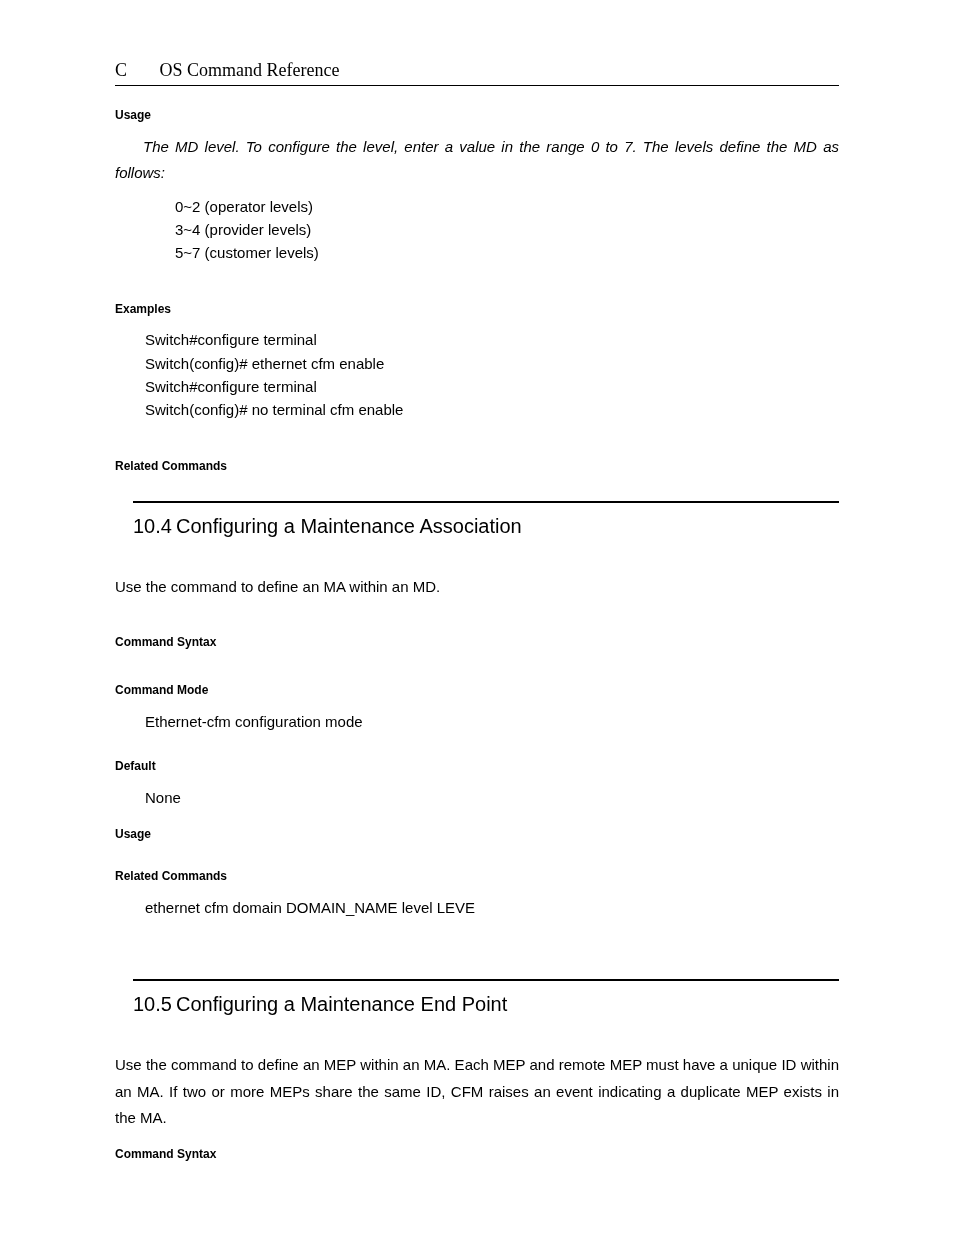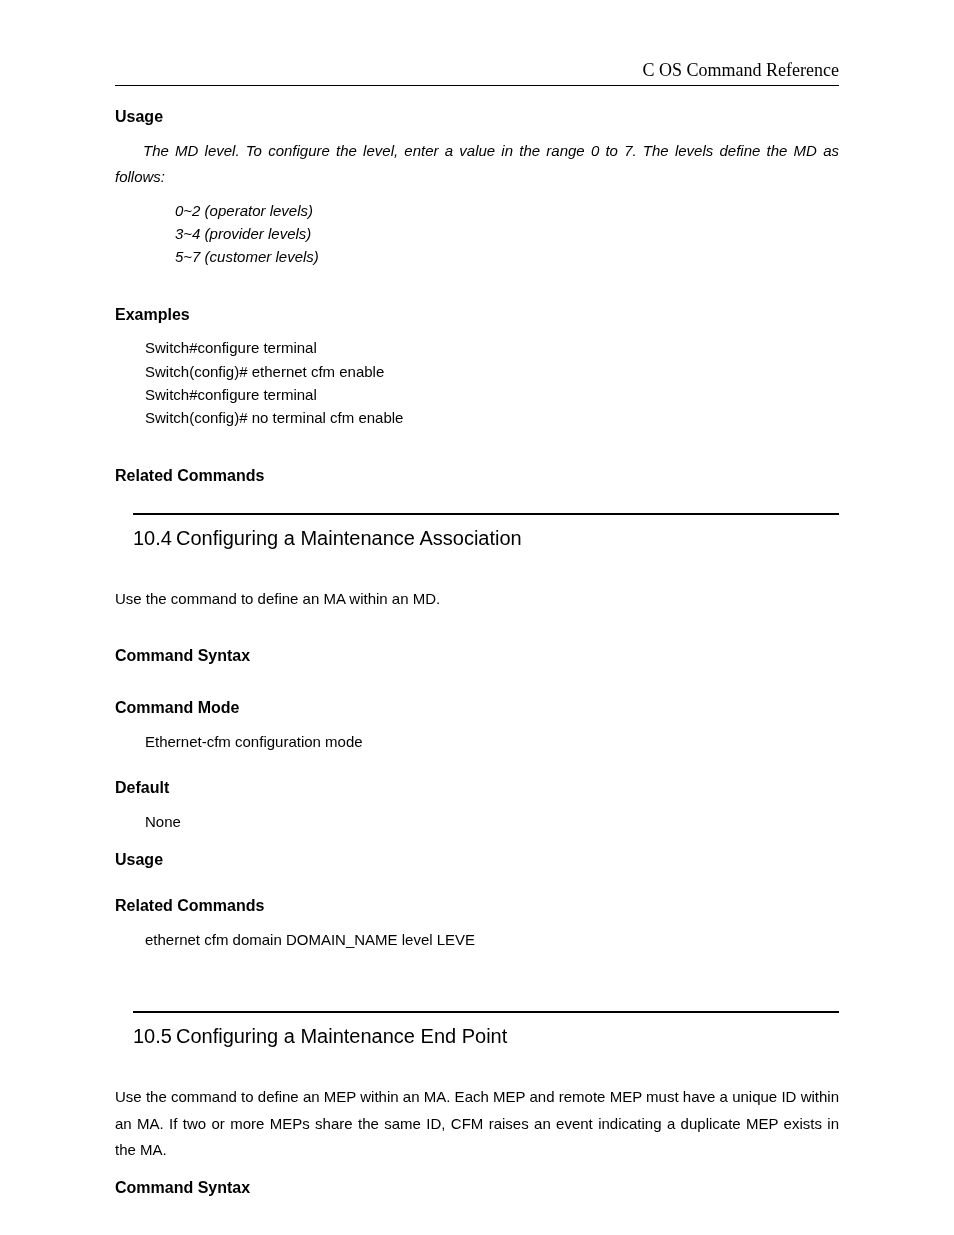--- a/index.html
+++ b/index.html
@@ -16,44 +16,42 @@
     box-sizing: border-box;
     padding: 60px 115px 40px 115px;
     position: relative;
   }
   .running-head {
     font-family: "Times New Roman", Times, serif;
     font-size: 18px;
     border-bottom: 1.5px solid #000;
     padding-bottom: 4px;
     margin-bottom: 22px;
-    text-align: right;
   }
   .running-head .left {
     display: inline-block;
     width: 40px;
   }
   .sec-title-bold {
     font-weight: bold;
-    font-size: 16px;
+    font-size: 12px;
     margin-top: 10px;
     margin-bottom: 12px;
   }
   .body-text {
     line-height: 1.75;
     text-align: justify;
   }
   .indent1 {
     text-indent: 28px;
     font-style: italic;
   }
   .list-block {
     margin: 8px 0 12px 60px;
     line-height: 1.55;
-    font-style: italic;
   }
   .code-block {
     margin: 8px 0 14px 30px;
     line-height: 1.55;
   }
   .indent-line {
     margin-left: 30px;
     line-height: 1.75;
   }
   .thick-rule {

